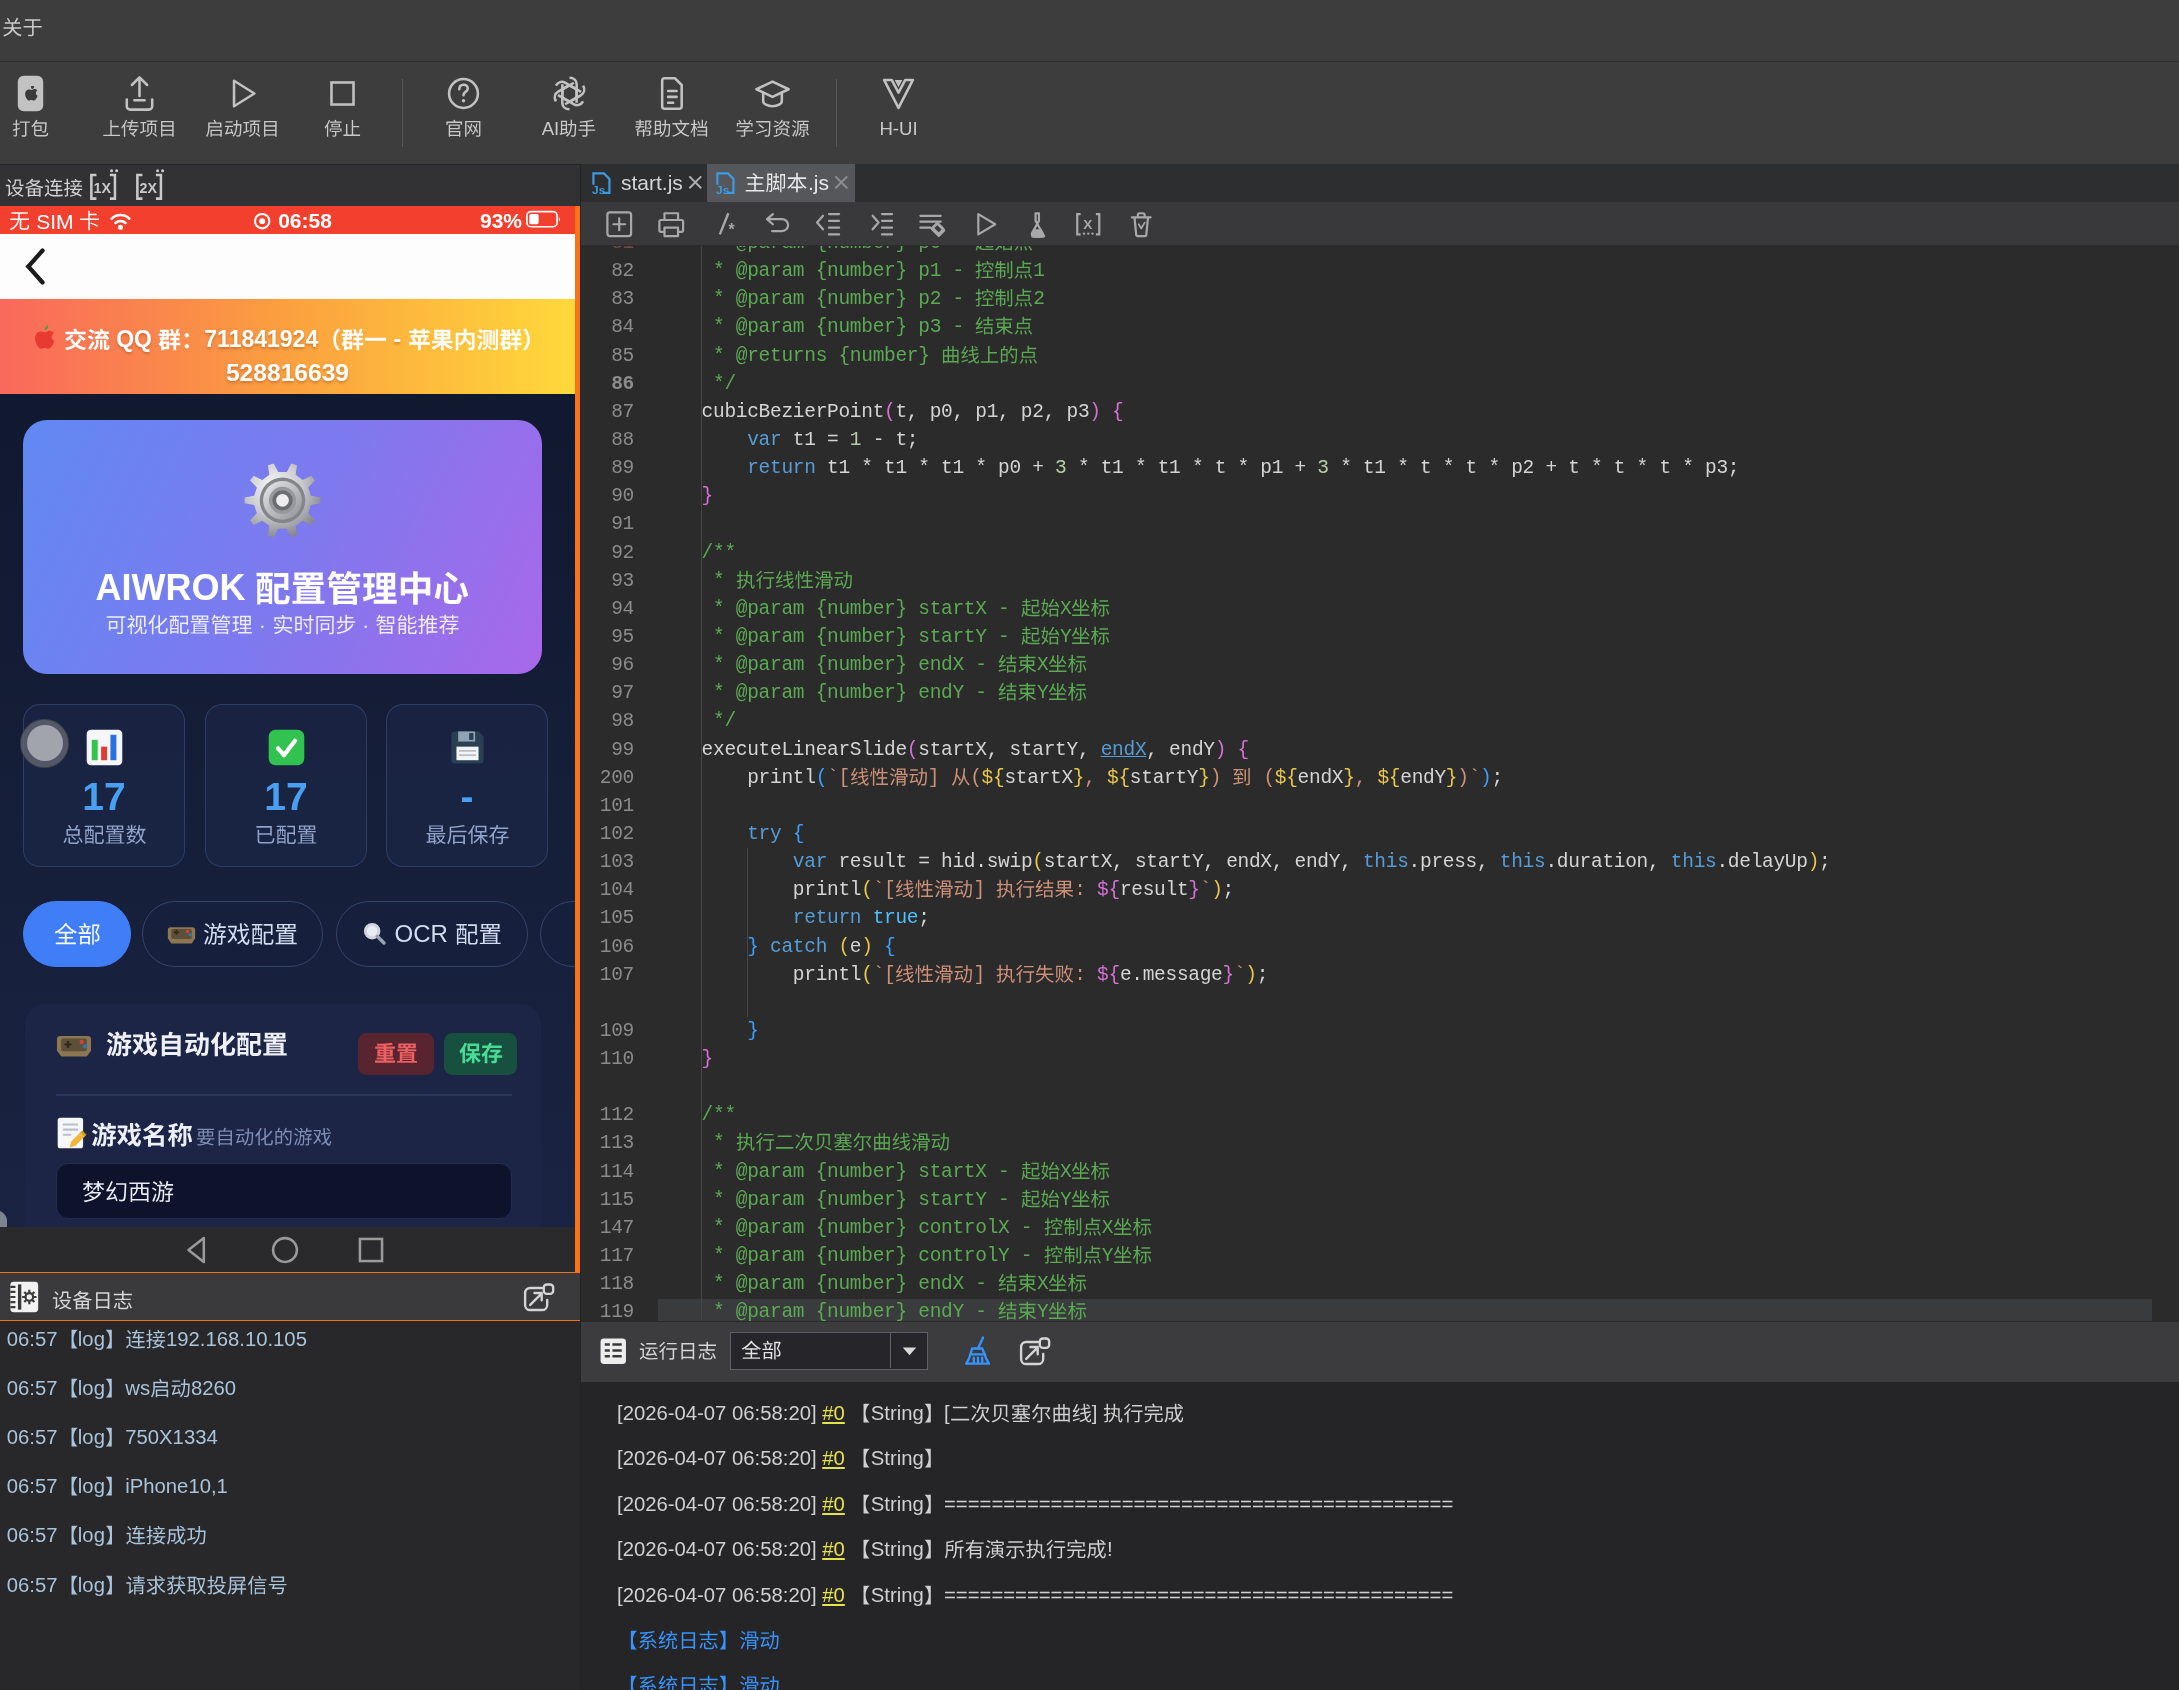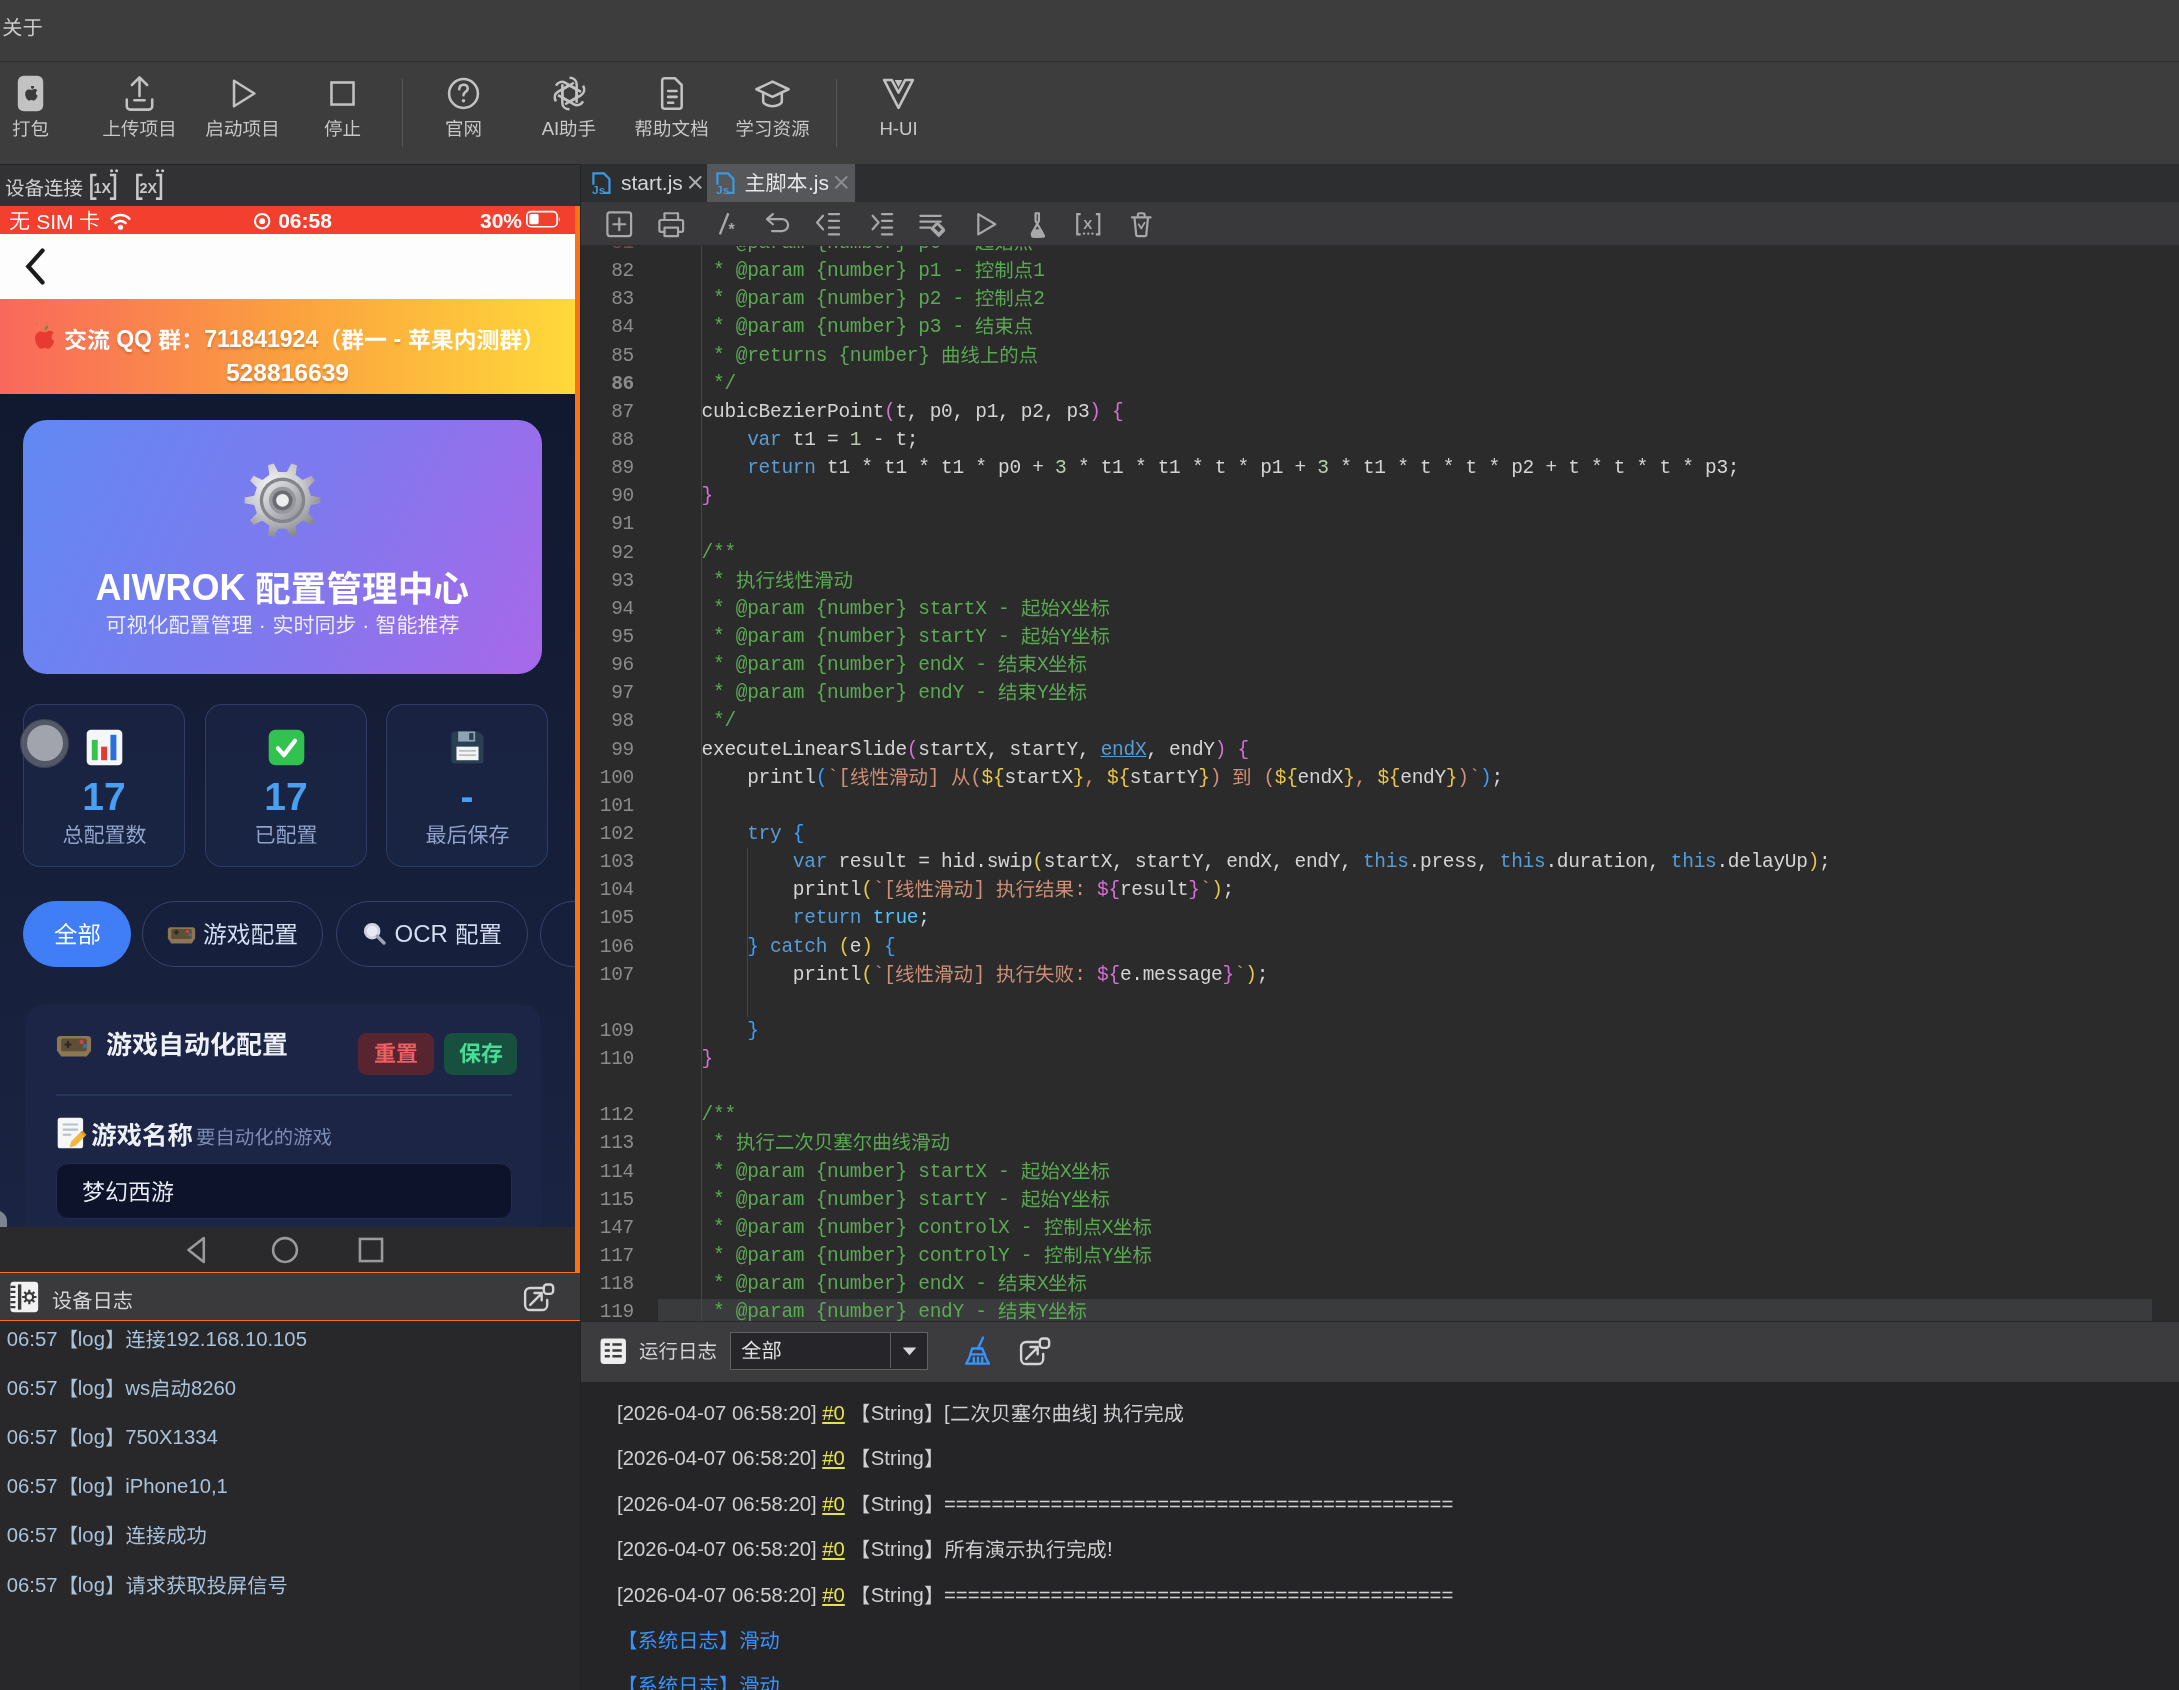--- a/index.html
+++ b/index.html
@@ -182,21 +182,21 @@
             <g stroke="#fff" stroke-width="3" fill="none" stroke-linecap="round">
               <path d="M6.5 11.5a15 15 0 0 1 21 0"></path>
               <path d="M11 16.5a9 9 0 0 1 12 0"></path>
             </g>
             <circle cx="17" cy="21.5" r="3" fill="#fff"></circle>
           </svg></span>
         <span style="position:absolute;left:252px;top:2.5px;font-weight:bold;"><svg class="" style="vertical-align:-3.4px;" width="20.3" height="20.3" viewBox="0 0 24 24" fill="none">
             <circle cx="12" cy="12" r="8.5" stroke="#fff" stroke-width="2.5"></circle>
             <circle cx="12" cy="12" r="3.5" fill="#fff"></circle>
           </svg> 06:58</span>
-        <span style="position:absolute;right:53px;top:2.5px;font-weight:bold;">30%</span>
+        <span style="position:absolute;right:53px;top:2.5px;font-weight:bold;">93%</span>
         <span style="position:absolute;right:12px;top:0.8px;"><svg class="" style="vertical-align:-3.4px;" width="37" height="20.3" viewBox="0 0 44 24" fill="none">
             <rect x="1" y="3" width="36" height="18" rx="5" stroke="#fff" stroke-width="2" fill="none"></rect>
             <rect x="4" y="6" width="11" height="12" rx="2" fill="#fff"></rect>
             <path d="M39 9v6a4 4 0 0 0 0-6z" fill="#fff"></path>
           </svg></span>
       </div>
       <div id="whitebar">
         <svg class="" style="position:absolute;left:24px;top:14.4px;" width="22" height="37" viewBox="0 0 26 44" fill="none">
           <path d="M22 3L5 22l17 19" stroke="#1b1b1b" stroke-width="5" fill="none" stroke-linecap="round"></path>
         </svg>
@@ -540,21 +540,21 @@
             </svg>X<svg class="cj " style="vertical-align:-3.5px;" width="39" height="19.5" viewBox="0 0 46 23">
               <path fill="currentColor" d="M16.9 2C16.2 5.6 14.7 8.6 12.3 10.4V1.2H10.6V13.4H2.9V15.1H10.6V19.5H1.2V21.1H21.8V19.5H12.3V15.1H20.3V13.4H12.3V10.7C12.7 11 13.3 11.5 13.5 11.8C14.8 10.7 15.8 9.4 16.7 7.8C18.1 9.3 19.8 11 20.6 12.2L21.8 11C20.9 9.7 19 7.8 17.4 6.3C17.9 5.1 18.3 3.7 18.6 2.3ZM5.6 1.9C4.8 5.8 3.3 9.1 0.9 11.1C1.2 11.4 1.9 12 2.2 12.3C3.6 11.1 4.7 9.5 5.6 7.6C6.8 8.8 8.1 10.3 8.7 11.2L9.9 10C9.2 8.9 7.6 7.3 6.3 6C6.7 4.9 7.1 3.6 7.3 2.2ZM33.7 2.6V4.3H43.7V2.6ZM40.9 12.7C42 15 43.1 18 43.4 19.8L45 19.3C44.6 17.4 43.5 14.5 42.4 12.3ZM34.3 12.3C33.7 14.8 32.7 17.2 31.4 18.9C31.8 19.1 32.5 19.6 32.8 19.8C34 18 35.2 15.3 35.9 12.7ZM32.7 8.1V9.8H37.6V19.8C37.6 20.1 37.5 20.2 37.2 20.2C36.9 20.2 35.8 20.2 34.6 20.2C34.8 20.7 35.1 21.4 35.2 21.9C36.8 21.9 37.8 21.9 38.5 21.6C39.2 21.3 39.4 20.8 39.4 19.8V9.8H45V8.1ZM27.6 0.9V5.8H24.1V7.4H27.3C26.5 10.2 25 13.5 23.6 15.3C23.9 15.7 24.3 16.4 24.5 16.9C25.7 15.4 26.8 13 27.6 10.5V22H29.4V10C30.2 11.1 31.1 12.5 31.5 13.3L32.5 11.9C32 11.3 30 8.7 29.4 8V7.4H32.4V5.8H29.4V0.9Z"></path>
             </svg></span></span></div>
       <div class="cl" style="top:433px;"><span class="ln" style="color:#8b8b8b;">97</span><span class="ct"><span class="cm">     * @param {number} endY - <svg class="cj " style="vertical-align:-3.5px;" width="39" height="19.5" viewBox="0 0 46 23">
               <path fill="currentColor" d="M0.8 19 1.1 20.8C3.4 20.2 6.4 19.6 9.3 18.9L9.2 17.3C6.1 18 2.9 18.6 0.8 19ZM1.3 10.4C1.6 10.2 2.2 10.1 5.1 9.8C4.1 11.2 3.1 12.4 2.7 12.8C1.9 13.6 1.4 14.2 0.9 14.3C1.1 14.7 1.4 15.6 1.4 16C2 15.7 2.8 15.5 9.2 14.3C9.2 13.9 9.1 13.3 9.2 12.8L4 13.6C5.9 11.6 7.7 9.2 9.3 6.7L7.7 5.7C7.2 6.6 6.7 7.4 6.2 8.2L3.2 8.4C4.5 6.5 5.8 4.1 6.9 1.8L5.1 1C4.2 3.7 2.5 6.6 2 7.3C1.5 8 1.1 8.6 0.7 8.7C0.9 9.1 1.2 10 1.3 10.4ZM14.7 0.9V4H9.4V5.6H14.7V9.2H10V10.9H21.3V9.2H16.5V5.6H21.7V4H16.5V0.9ZM10.6 13.2V22H12.2V21H19V21.9H20.7V13.2ZM12.2 19.5V14.8H19V19.5ZM26.3 7.5V14.1H32.7C30.5 16.5 27.1 18.7 23.9 19.8C24.3 20.2 24.8 20.8 25.1 21.3C28.1 20.1 31.3 17.9 33.6 15.4V22H35.4V15.3C37.6 17.9 40.9 20.1 44 21.3C44.3 20.8 44.8 20.2 45.2 19.8C42 18.7 38.5 16.5 36.3 14.1H42.8V7.5H35.4V5H44.3V3.3H35.4V0.9H33.6V3.3H24.7V5H33.6V7.5ZM28 9H33.6V12.5H28ZM35.4 9H41V12.5H35.4Z"></path>
             </svg>Y<svg class="cj " style="vertical-align:-3.5px;" width="39" height="19.5" viewBox="0 0 46 23">
               <path fill="currentColor" d="M16.9 2C16.2 5.6 14.7 8.6 12.3 10.4V1.2H10.6V13.4H2.9V15.1H10.6V19.5H1.2V21.1H21.8V19.5H12.3V15.1H20.3V13.4H12.3V10.7C12.7 11 13.3 11.5 13.5 11.8C14.8 10.7 15.8 9.4 16.7 7.8C18.1 9.3 19.8 11 20.6 12.2L21.8 11C20.9 9.7 19 7.8 17.4 6.3C17.9 5.1 18.3 3.7 18.6 2.3ZM5.6 1.9C4.8 5.8 3.3 9.1 0.9 11.1C1.2 11.4 1.9 12 2.2 12.3C3.6 11.1 4.7 9.5 5.6 7.6C6.8 8.8 8.1 10.3 8.7 11.2L9.9 10C9.2 8.9 7.6 7.3 6.3 6C6.7 4.9 7.1 3.6 7.3 2.2ZM33.7 2.6V4.3H43.7V2.6ZM40.9 12.7C42 15 43.1 18 43.4 19.8L45 19.3C44.6 17.4 43.5 14.5 42.4 12.3ZM34.3 12.3C33.7 14.8 32.7 17.2 31.4 18.9C31.8 19.1 32.5 19.6 32.8 19.8C34 18 35.2 15.3 35.9 12.7ZM32.7 8.1V9.8H37.6V19.8C37.6 20.1 37.5 20.2 37.2 20.2C36.9 20.2 35.8 20.2 34.6 20.2C34.8 20.7 35.1 21.4 35.2 21.9C36.8 21.9 37.8 21.9 38.5 21.6C39.2 21.3 39.4 20.8 39.4 19.8V9.8H45V8.1ZM27.6 0.9V5.8H24.1V7.4H27.3C26.5 10.2 25 13.5 23.6 15.3C23.9 15.7 24.3 16.4 24.5 16.9C25.7 15.4 26.8 13 27.6 10.5V22H29.4V10C30.2 11.1 31.1 12.5 31.5 13.3L32.5 11.9C32 11.3 30 8.7 29.4 8V7.4H32.4V5.8H29.4V0.9Z"></path>
             </svg></span></span></div>
       <div class="cl" style="top:461px;"><span class="ln" style="color:#8b8b8b;">98</span><span class="ct"><span class="cm">     */</span></span></div>
       <div class="cl" style="top:490px;"><span class="ln" style="color:#8b8b8b;">99</span><span class="ct">    executeLinearSlide<span class="b2">(</span>startX, startY, <span class="kw" style="text-decoration:underline;">endX</span>, endY<span class="b2">)</span> <span class="b2">{</span></span></div>
-      <div class="cl" style="top:518px;"><span class="ln" style="color:#8b8b8b;">100</span><span class="ct">        printl<span class="b3">(</span><span class="st">`[<svg class="cj " style="vertical-align:-3.5px;" width="78" height="19.5" viewBox="0 0 92 23">
+      <div class="cl" style="top:518px;"><span class="ln" style="color:#8b8b8b;">200</span><span class="ct">        printl<span class="b3">(</span><span class="st">`[<svg class="cj " style="vertical-align:-3.5px;" width="78" height="19.5" viewBox="0 0 92 23">
               <path fill="currentColor" d="M1.2 19 1.6 20.6C3.7 20 6.5 19.1 9.2 18.4L8.9 16.9C6.1 17.7 3.2 18.5 1.2 19ZM16.2 2.3C17.3 2.8 18.8 3.7 19.5 4.4L20.5 3.3C19.8 2.7 18.3 1.8 17.2 1.3ZM1.7 10.5C2 10.3 2.5 10.2 5.3 9.8C4.3 11.3 3.4 12.4 3 12.9C2.3 13.8 1.7 14.3 1.2 14.4C1.4 14.9 1.7 15.7 1.8 16C2.3 15.7 3.1 15.5 8.8 14.3C8.8 14 8.8 13.3 8.8 12.9L4.3 13.7C6 11.6 7.8 9.1 9.2 6.6L7.8 5.7C7.3 6.6 6.8 7.4 6.3 8.3L3.4 8.6C4.8 6.6 6.1 4.1 7.1 1.7L5.5 0.9C4.6 3.7 2.9 6.7 2.4 7.4C1.9 8.2 1.5 8.7 1.1 8.8C1.3 9.3 1.6 10.1 1.7 10.5ZM20.4 12.2C19.5 13.6 18.2 15 16.7 16.1C16.4 14.9 16.1 13.4 15.8 11.8L21.7 10.7L21.4 9.1L15.6 10.2C15.5 9.3 15.4 8.2 15.3 7.2L21 6.3L20.8 4.8L15.2 5.6C15.2 4.1 15.1 2.5 15.1 0.8H13.4C13.5 2.6 13.5 4.2 13.6 5.9L10 6.4L10.2 8L13.7 7.4C13.8 8.5 13.9 9.5 14 10.5L9.5 11.3L9.8 12.9L14.2 12.1C14.5 14 14.8 15.7 15.3 17.1C13.4 18.5 11.1 19.5 8.8 20.2C9.2 20.6 9.6 21.2 9.8 21.6C12 20.9 14.1 19.9 15.9 18.7C16.8 20.8 18.1 22 19.7 22C21.3 22 21.8 21.2 22.1 18.6C21.8 18.5 21.2 18.1 20.9 17.7C20.7 19.8 20.5 20.3 19.9 20.3C18.9 20.3 18 19.3 17.3 17.7C19.1 16.3 20.7 14.7 21.8 12.9ZM27 0.9V22H28.7V0.9ZM24.8 5.2C24.7 7.1 24.3 9.6 23.6 11.2L25 11.6C25.6 10 26 7.3 26.2 5.4ZM28.8 5.1C29.5 6.4 30.2 8.1 30.4 9.1L31.7 8.4C31.5 7.5 30.8 5.8 30.1 4.6ZM30.7 19.6V21.2H44.8V19.6H39V13.8H43.8V12.2H39V7.4H44.3V5.8H39V1H37.3V5.8H34.4C34.7 4.6 35 3.4 35.2 2.2L33.6 1.9C33 5.1 32.1 8.2 30.8 10.2C31.2 10.4 32 10.8 32.3 11C32.9 10 33.4 8.8 33.9 7.4H37.3V12.2H32.4V13.8H37.3V19.6ZM48.1 2.3C49.5 3.2 51.3 4.5 52.2 5.3L53.4 4.1C52.5 3.3 50.6 2 49.2 1.2ZM47 8.7C48.3 9.5 50 10.5 50.9 11.3L51.9 9.9C51 9.2 49.3 8.2 48 7.5ZM47.7 20.6 49.2 21.6C50.4 19.6 51.8 16.8 52.8 14.4L51.4 13.3C50.3 15.9 48.8 18.8 47.7 20.6ZM56.6 15.3H63.9V16.9H56.6ZM56.6 14V12.3H63.9V14ZM55 11V22H56.6V18.2H63.9V20.3C63.9 20.6 63.8 20.7 63.5 20.7C63.2 20.7 62.1 20.7 61 20.7C61.2 21.1 61.4 21.7 61.5 22.1C63.1 22.1 64.1 22.1 64.8 21.8C65.4 21.6 65.6 21.2 65.6 20.3V11ZM55.2 1.7V7.9H52.7V11.9H54.3V9.3H66.2V11.9H67.9V7.9H65.5V1.7ZM56.7 7.9V5.8H59.8V7.9ZM63.8 7.9H61.3V4.7H56.7V3.1H63.8ZM71 2.8V4.3H79.9V2.8ZM84 1.3C84 2.9 84 4.6 84 6.2H80.7V7.8H83.9C83.6 13.1 82.7 17.9 79.5 20.8C80 21 80.6 21.6 80.9 22C84.3 18.8 85.3 13.6 85.6 7.8H89C88.8 16 88.5 19.1 87.8 19.8C87.6 20 87.4 20.1 86.9 20.1C86.5 20.1 85.2 20.1 84 20C84.2 20.5 84.4 21.2 84.5 21.7C85.7 21.8 87 21.8 87.7 21.7C88.4 21.6 88.9 21.4 89.3 20.8C90.1 19.8 90.4 16.5 90.7 7.1C90.7 6.8 90.7 6.2 90.7 6.2H85.7C85.7 4.6 85.7 2.9 85.7 1.3ZM71 19.2 71.1 19.2V19.2C71.6 18.9 72.4 18.6 78.8 17.2L79.3 18.7L80.8 18.2C80.3 16.6 79.3 13.9 78.4 11.8L77 12.2C77.5 13.3 77.9 14.5 78.3 15.7L72.9 16.9C73.8 14.8 74.6 12.2 75.2 9.8H80.4V8.2H70.2V9.8H73.4C72.8 12.5 71.9 15.2 71.6 16C71.2 16.9 70.9 17.5 70.5 17.6C70.7 18 71 18.8 71 19.2Z"></path>
             </svg>] <svg class="cj " style="vertical-align:-3.5px;" width="19.5" height="19.5" viewBox="0 0 23 23">
               <path fill="currentColor" d="M6 1.4C5.7 9.9 4.7 16.8 0.9 20.8C1.4 21.1 2.3 21.7 2.6 22C4.9 19.2 6.2 15.5 7 11C8.4 12.8 9.7 15 10.4 16.5L11.8 15.2C10.9 13.4 9 10.7 7.3 8.7C7.6 6.5 7.8 4.1 7.9 1.5ZM14.9 1.4C14.4 10.2 13.1 16.9 8.5 20.7C9 21 9.9 21.6 10.2 21.9C12.7 19.6 14.3 16.4 15.2 12.5C16.3 15.9 18 19.6 20.8 21.8C21.1 21.3 21.7 20.5 22.1 20.2C18.5 17.8 16.7 12.8 16 9C16.3 6.7 16.5 4.2 16.7 1.5Z"></path>
             </svg>(</span><span class="b1">${</span>startX<span class="b1">}</span><span class="st">, </span><span class="b1">${</span>startY<span class="b1">}</span><span class="st">) <svg class="cj " style="vertical-align:-3.5px;" width="19.5" height="19.5" viewBox="0 0 23 23">
               <path fill="currentColor" d="M14.7 2.9V16.8H16.4V2.9ZM19.3 1.2V19.3C19.3 19.7 19.2 19.9 18.8 19.9C18.4 19.9 17.1 19.9 15.8 19.8C16.1 20.3 16.3 21.1 16.4 21.6C18.1 21.6 19.3 21.5 20 21.2C20.7 20.9 21 20.4 21 19.3V1.2ZM1.4 19.2 1.8 20.9C4.9 20.3 9.2 19.5 13.3 18.7L13.2 17.1L8.4 18V14.4H13V12.9H8.4V10.4H6.8V12.9H2.2V14.4H6.8V18.3ZM2.7 10.1C3.3 9.8 4.1 9.8 11.3 9.1C11.7 9.6 11.9 10.1 12.1 10.5L13.5 9.6C12.8 8.3 11.3 6.2 10 4.7L8.7 5.4C9.3 6.1 9.9 6.9 10.4 7.7L4.6 8.2C5.5 7 6.4 5.4 7.2 3.9H13.5V2.4H1.6V3.9H5.3C4.6 5.5 3.6 7 3.3 7.5C2.9 8 2.5 8.4 2.2 8.5C2.4 8.9 2.6 9.7 2.7 10.1Z"></path>
             </svg> (</span><span class="b1">${</span>endX<span class="b1">}</span><span class="st">, </span><span class="b1">${</span>endY<span class="b1">}</span><span class="st">)`</span><span class="b3">)</span>;</span></div>
       <div class="cl" style="top:546px;"><span class="ln" style="color:#8b8b8b;">101</span><span class="ct"></span></div>
       <div class="cl" style="top:574px;"><span class="ln" style="color:#8b8b8b;">102</span><span class="ct">        <span class="kw">try</span> <span class="b3">{</span></span></div>
       <div class="cl" style="top:602px;"><span class="ln" style="color:#8b8b8b;">103</span><span class="ct">            <span class="kw">var</span> result = hid.swip<span class="b1">(</span>startX, startY, endX, endY, <span class="kw">this</span>.press, <span class="kw">this</span>.duration, <span class="kw">this</span>.delayUp<span class="b1">)</span>;</span></div>
       <div class="cl" style="top:630px;"><span class="ln" style="color:#8b8b8b;">104</span><span class="ct">            printl<span class="b1">(</span><span class="st">`[<svg class="cj " style="vertical-align:-3.5px;" width="78" height="19.5" viewBox="0 0 92 23">

